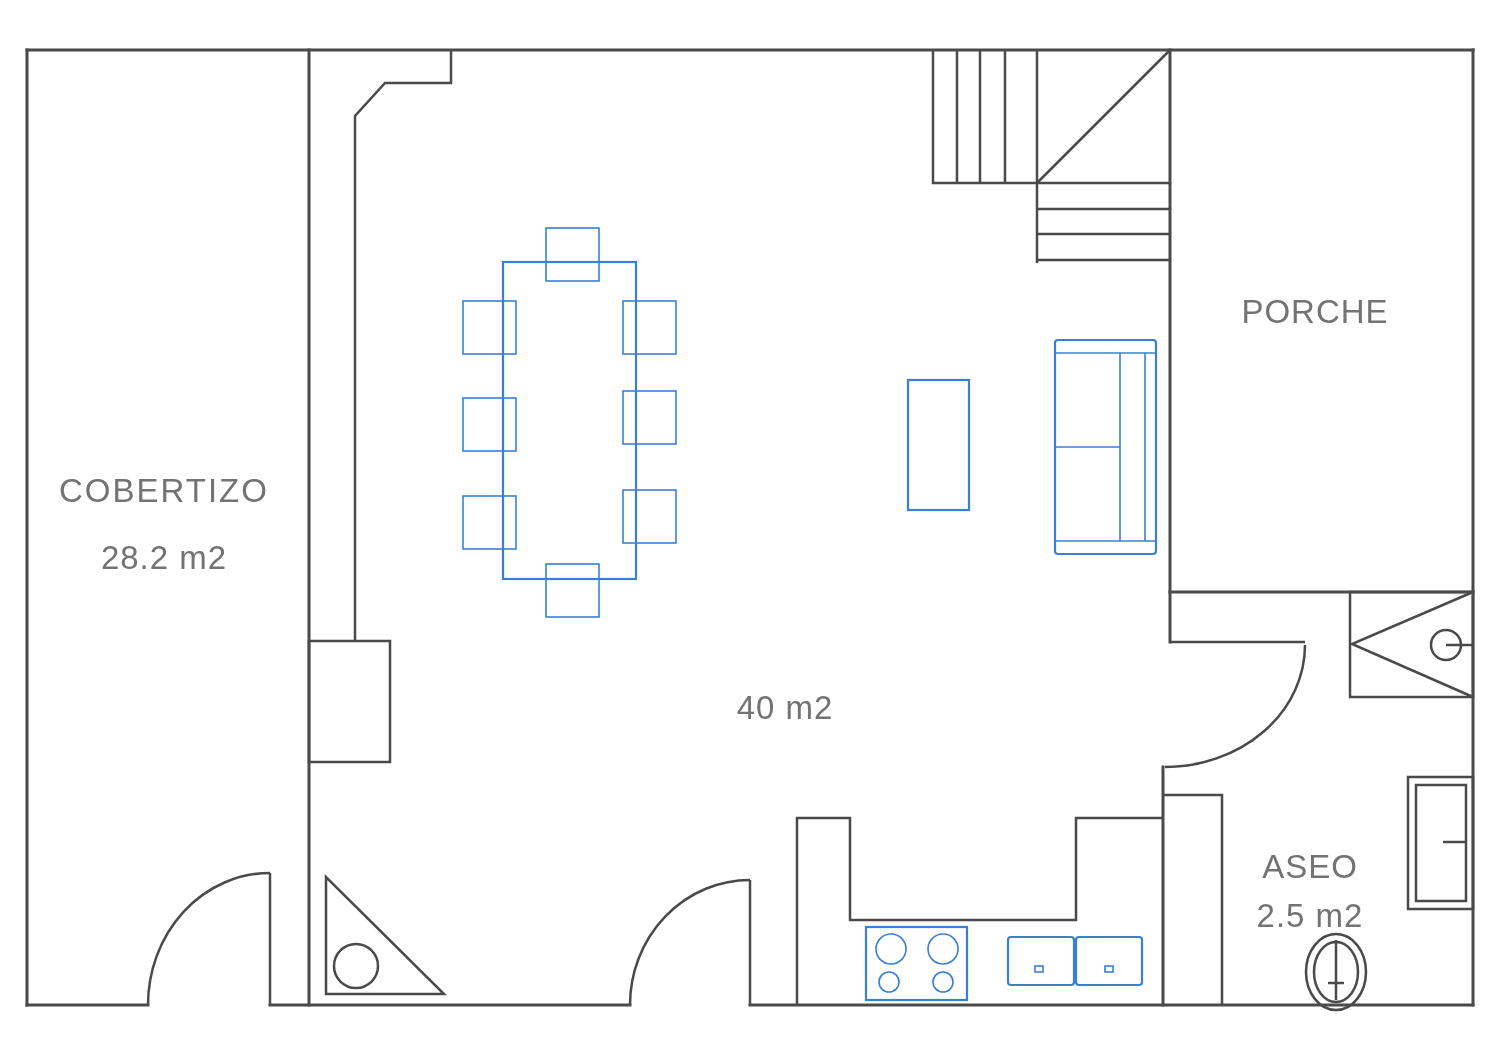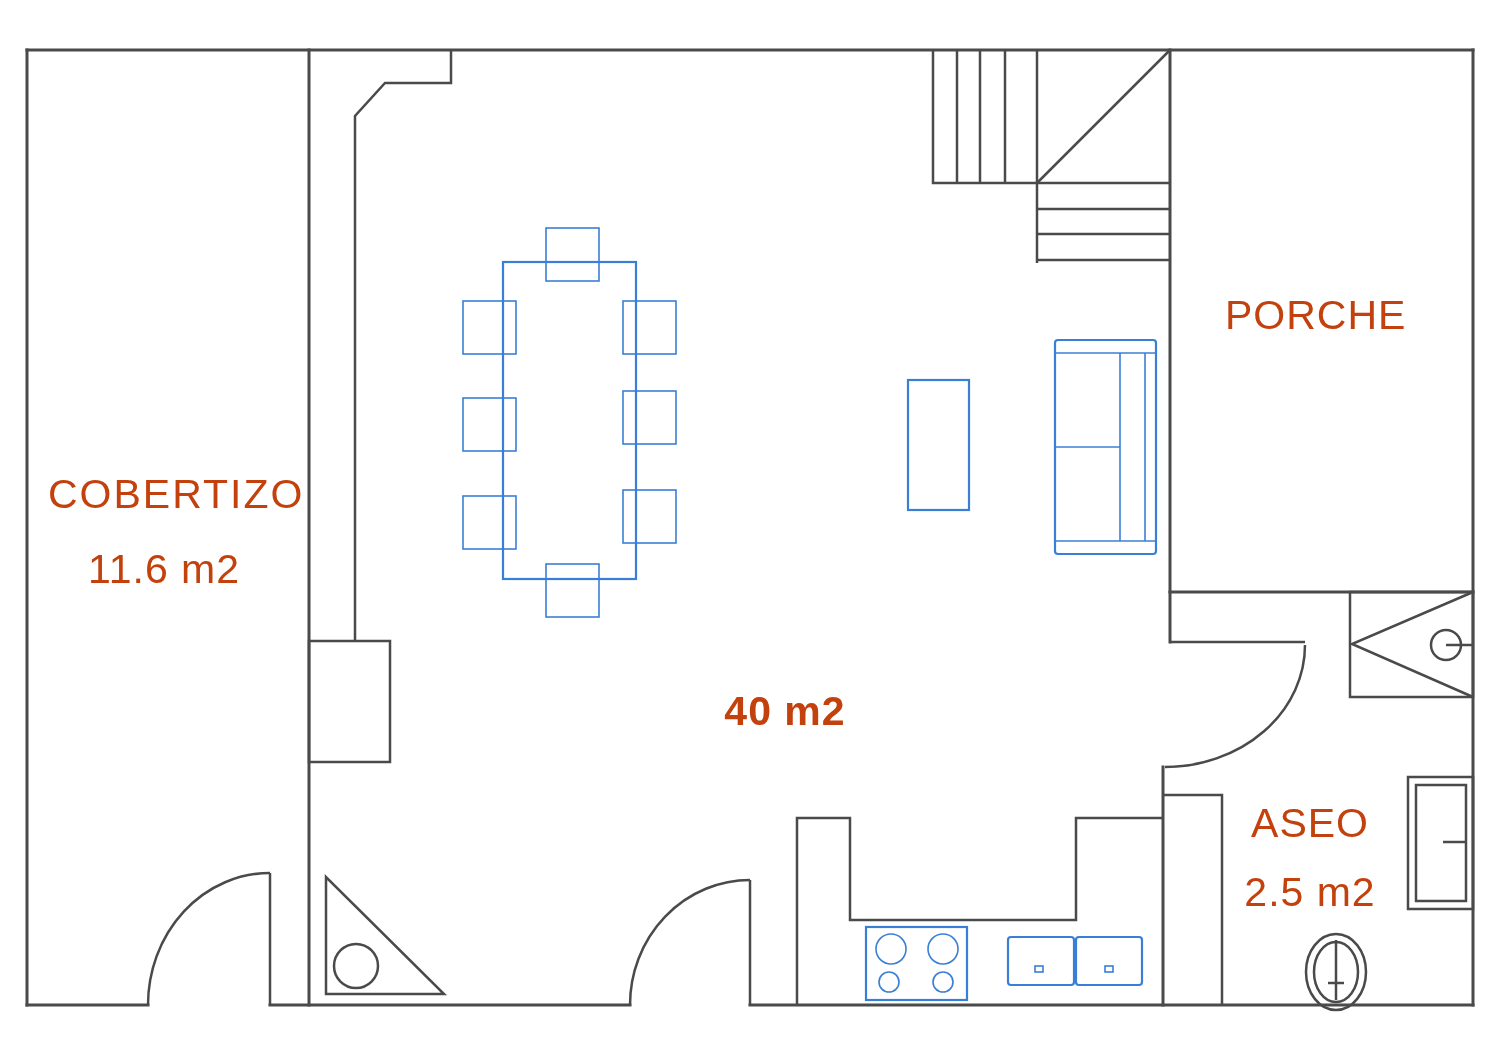--- a/index.html
+++ b/index.html
@@ -5,22 +5,22 @@
     html, body { margin: 0; padding: 0; background: #ffffff; }
     body { width: 1500px; height: 1061px; overflow: hidden; position: relative; }
     #plan { position: absolute; left: 0; top: 0; width: 1500px; height: 1061px; }
     .wall { fill: none; stroke: #4a4a4a; stroke-width: 3; stroke-linecap: square; stroke-linejoin: miter; }
     .thin { fill: none; stroke: #4a4a4a; stroke-width: 2.5; }
     .furn { fill: none; stroke: #3a7fd6; stroke-width: 2.2; }
     .furn-thin { fill: none; stroke: #3a7fd6; stroke-width: 1.6; }
     .label {
       position: absolute;
       font-family: "Liberation Sans", sans-serif;
-      color: #c2410c;
-      font-size: 41px;
+      color: #737373;
+      font-size: 33px;
       letter-spacing: 1px;
       text-align: center;
       white-space: nowrap;
       line-height: 1;
     }
   </style>
 </head>
 <body>
 
 <svg id="plan" viewBox="0 0 1500 1061" xmlns="http://www.w3.org/2000/svg">
@@ -144,27 +144,27 @@
     <line class="furn-thin" x1="1055" y1="353" x2="1156" y2="353"></line>
     <line class="furn-thin" x1="1055" y1="541" x2="1156" y2="541"></line>
     <line class="furn-thin" x1="1120" y1="353" x2="1120" y2="541"></line>
     <line class="furn-thin" x1="1145" y1="353" x2="1145" y2="541"></line>
     <line class="furn-thin" x1="1055" y1="447" x2="1120" y2="447"></line>
   </g>
 </svg>
 
 <div class="label" style="left:48px; top:474px; width:232px;text-align:center;">
   <div style="letter-spacing:2px;">COBERTIZO</div>
-  <div style="margin-top:34px;">11.6 m2</div>
+  <div style="margin-top:34px;">28.2 m2</div>
 </div>
 
 <div class="label" style="left:640px; top:677px; width:290px;">
-  <div style="margin-top:14px;font-weight:bold;">40 m2</div>
+  <div style="margin-top:14px;">40 m2</div>
 </div>
 
 <div class="label" style="left:1225px; top:295px; width:180px;">
   <div>PORCHE</div>
 </div>
 
-<div class="label" style="left:1240px; top:803px; width:140px;text-align:center;">
+<div class="label" style="left:1240px; top:850px; width:140px;text-align:center;">
   <div>ASEO</div>
-  <div style="margin-top:28px;">2.5 m2</div>
+  <div style="margin-top:16px;">2.5 m2</div>
 </div>
 
 </body></html>

